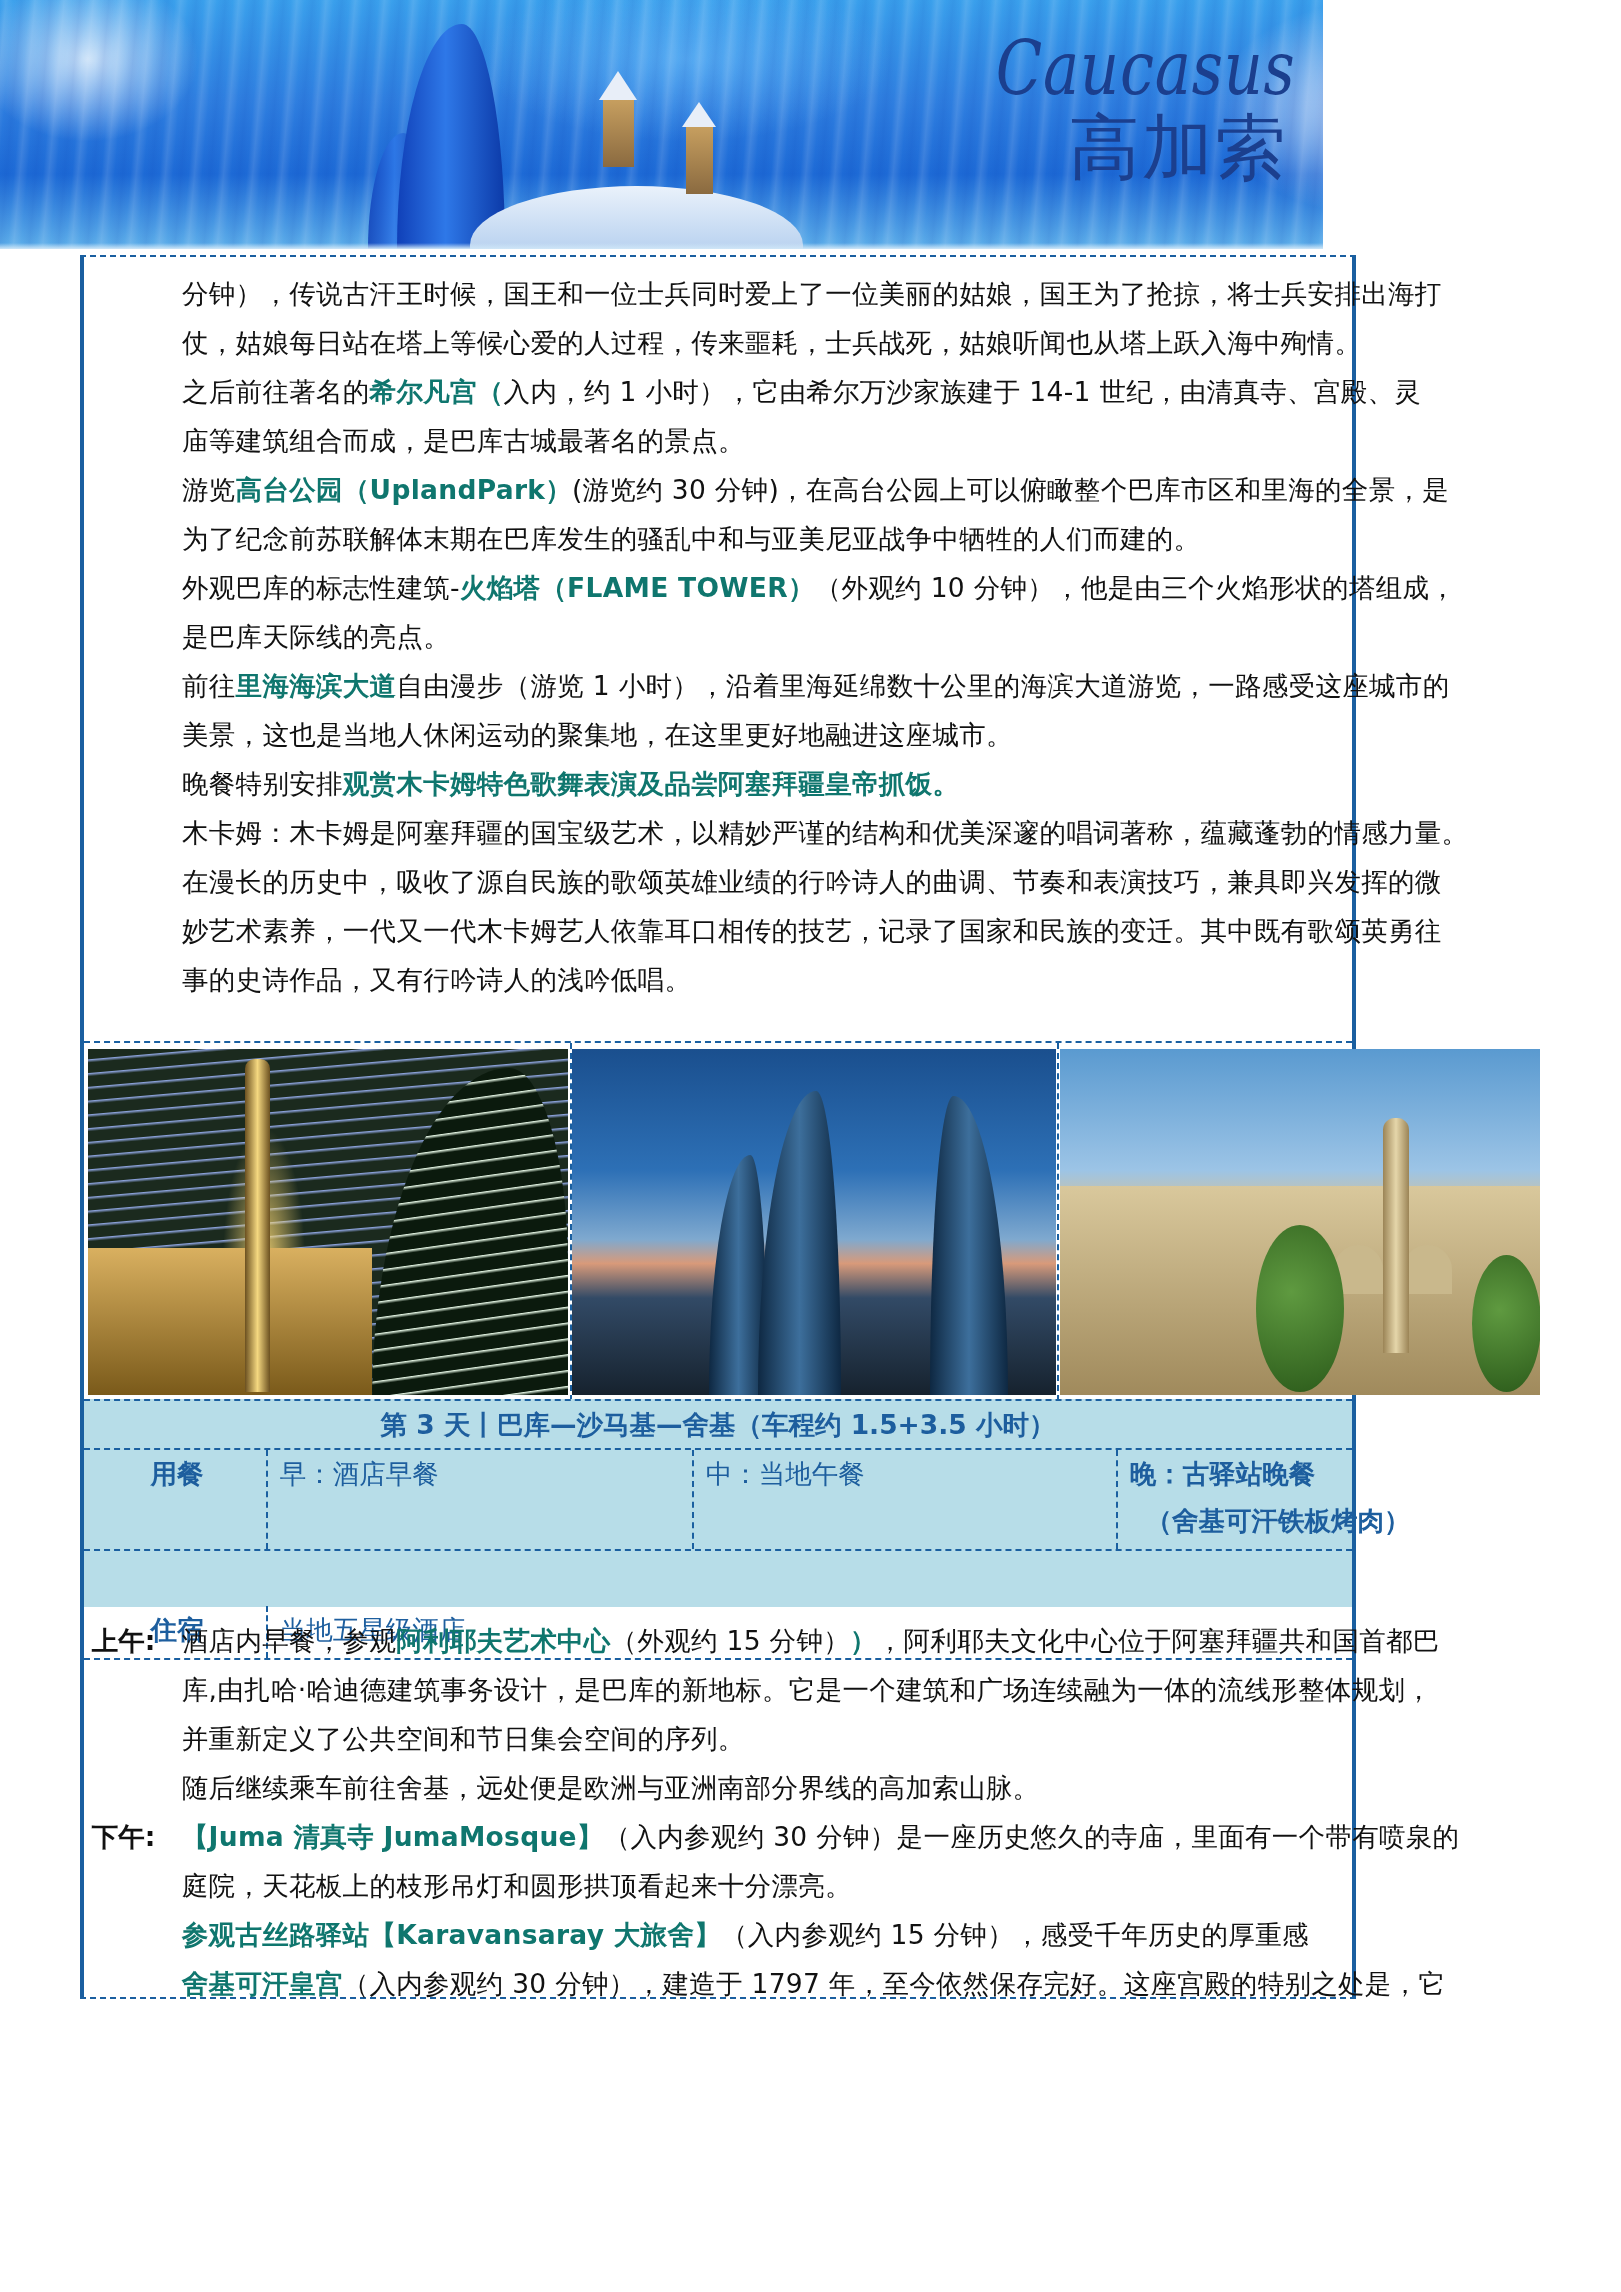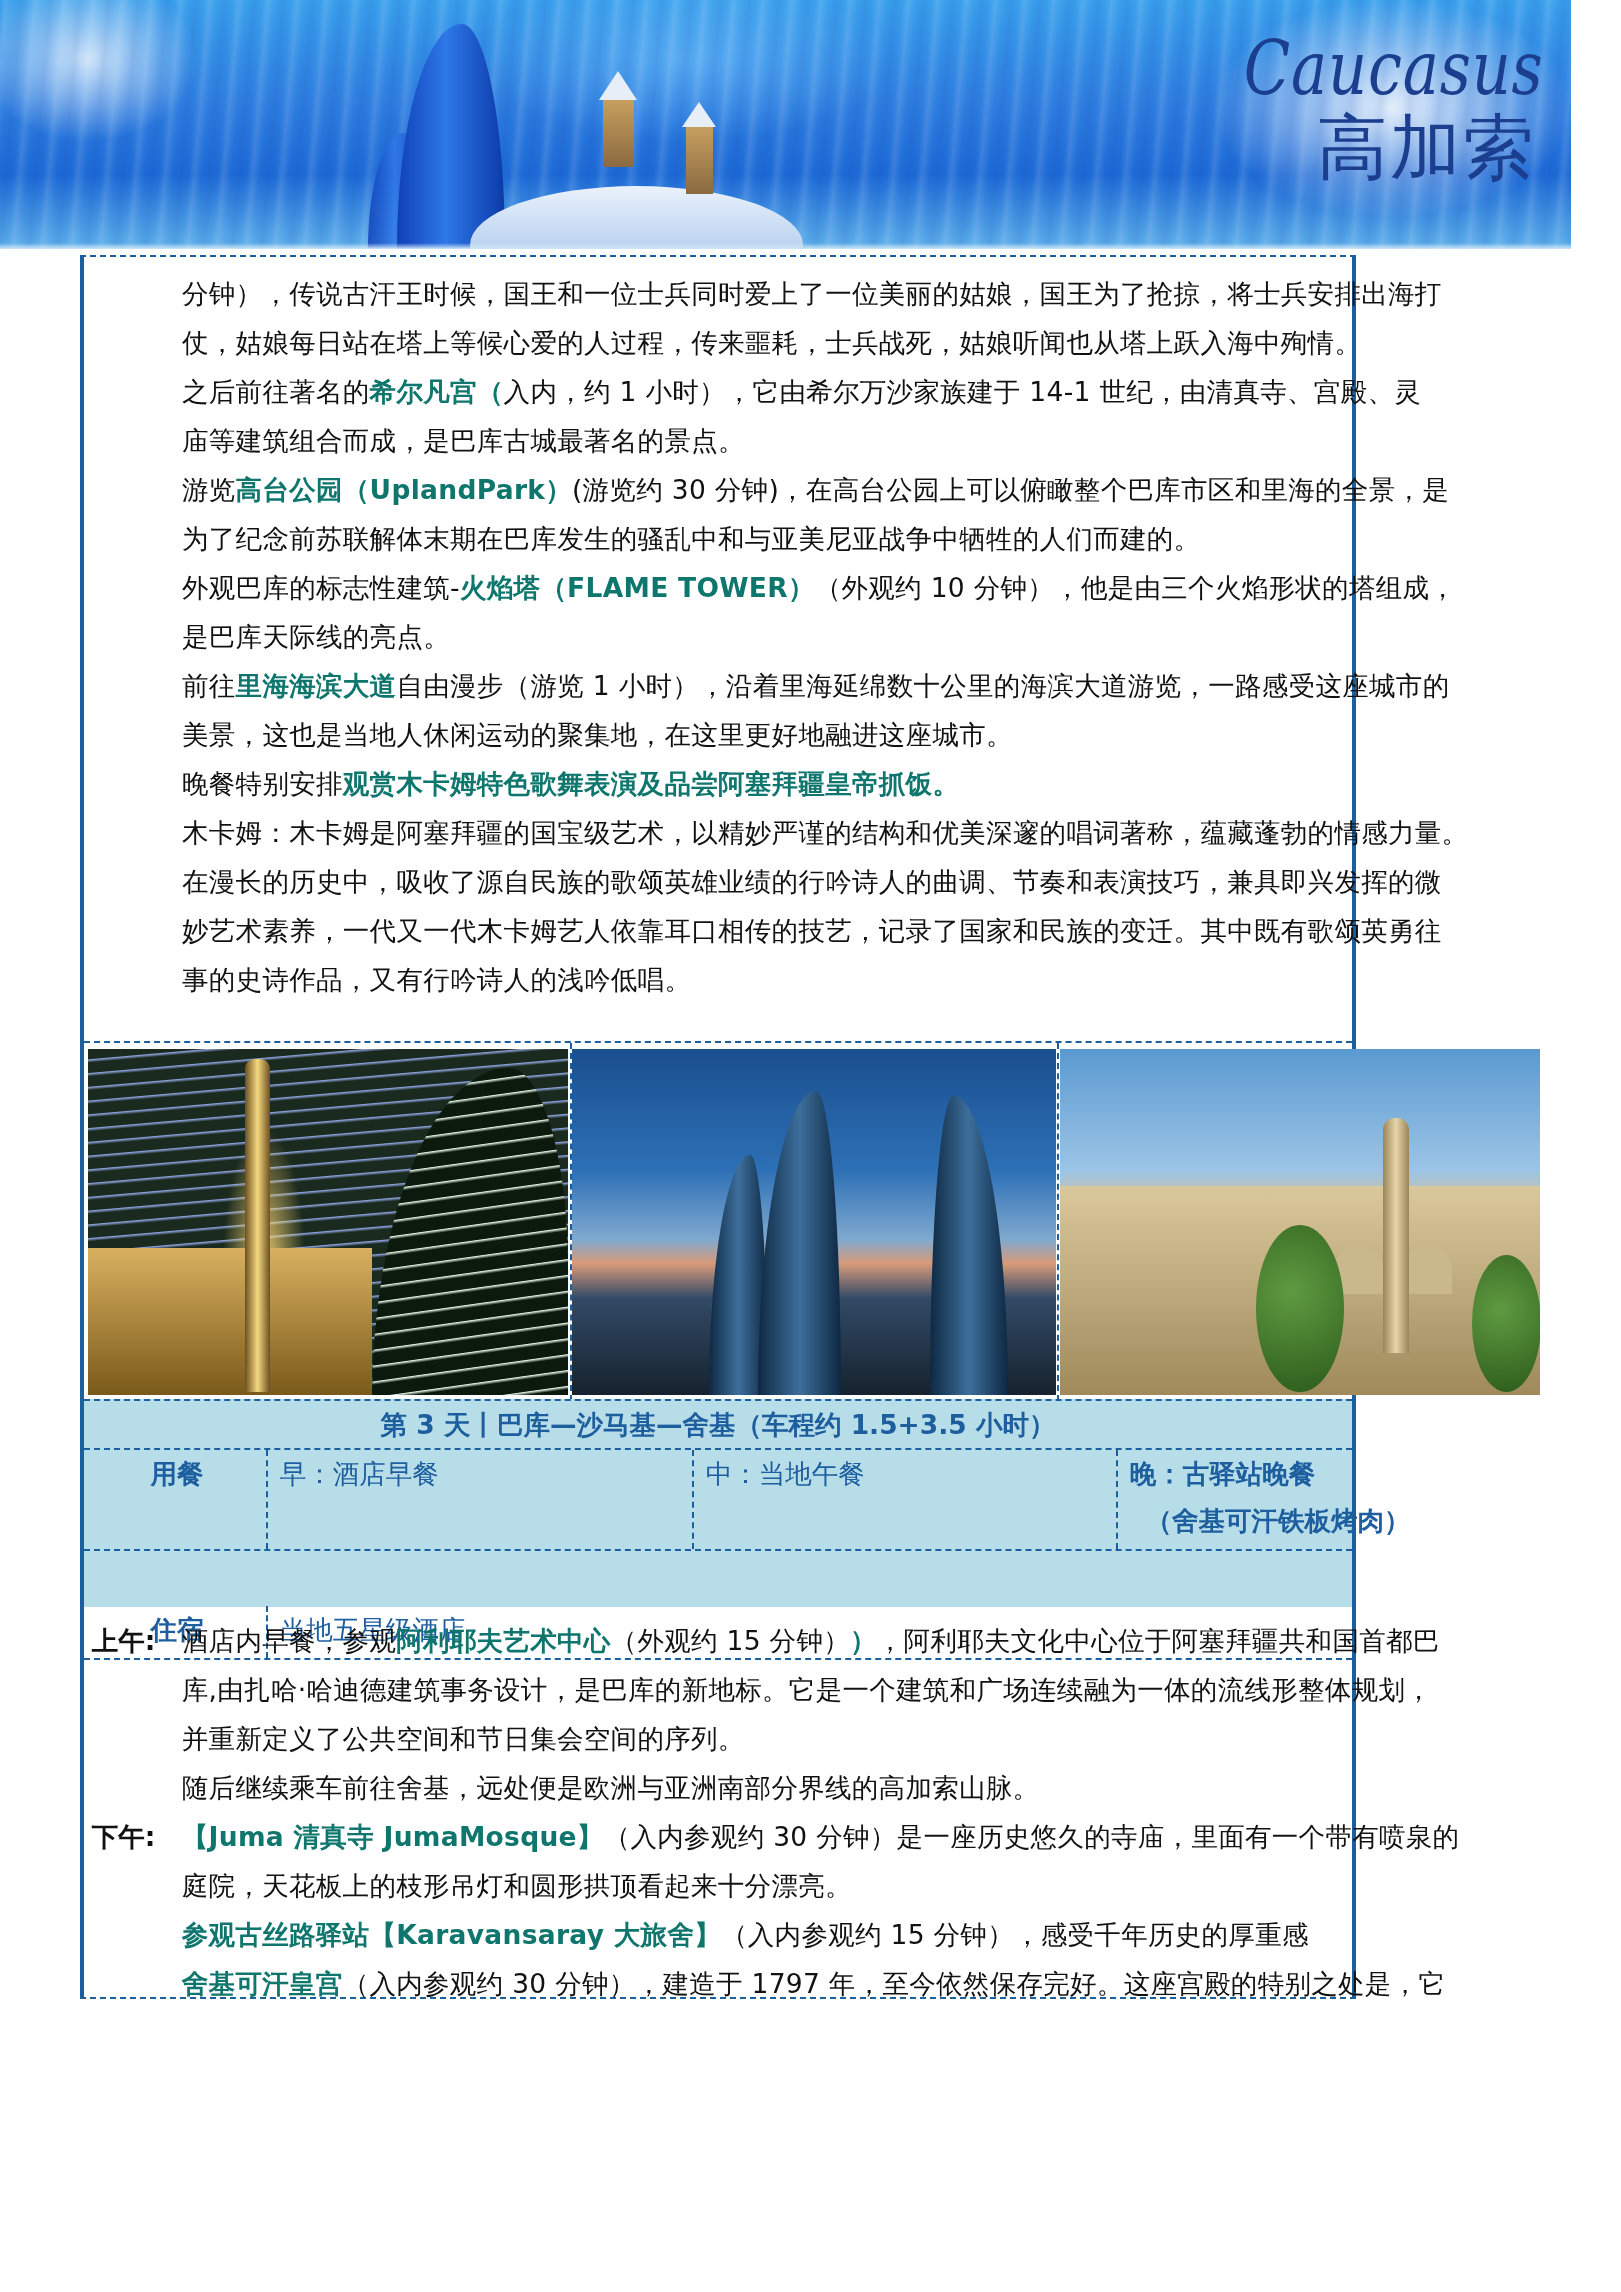--- a/index.html
+++ b/index.html
@@ -1,21 +1,21 @@
 <!DOCTYPE html>
 <html><head>
 <meta charset="utf-8">
 <style>
   * { box-sizing: border-box; margin: 0; padding: 0; }
   html, body { width: 1621px; height: 2293px; background: #ffffff; overflow: hidden; }
   body { position: relative; font-family: "DejaVu Sans", "Liberation Sans", sans-serif; color: #111; }
 
   
   .banner {
-    position: absolute; left: 0; top: 0; width: 1571px; height: 249px; overflow: hidden;
+    position: absolute; left: 0; top: 0; width: 1323px; height: 249px; overflow: hidden;
     background:
       radial-gradient(ellipse 255px 157px at 1392px 108px, rgba(255,255,255,0.85), rgba(255,255,255,0) 70%),
       radial-gradient(ellipse 157px 118px at 88px 59px, rgba(255,255,255,0.75), rgba(255,255,255,0) 70%),
       radial-gradient(ellipse 294px 118px at 686px 59px, rgba(120,200,255,0.5), rgba(120,200,255,0) 70%),
       linear-gradient(180deg, #3aa0ec 0%, #2f7fe0 40%, #1d6ad6 70%, #5fb0ea 100%);
   }
   .banner-streaks {
     position: absolute; inset: 0;
     background: repeating-linear-gradient(95deg, rgba(255,255,255,0.0) 0px, rgba(255,255,255,0.12) 5.9px, rgba(255,255,255,0.0) 13.7px, rgba(0,40,160,0.08) 21.6px, rgba(255,255,255,0) 29px);
   }

